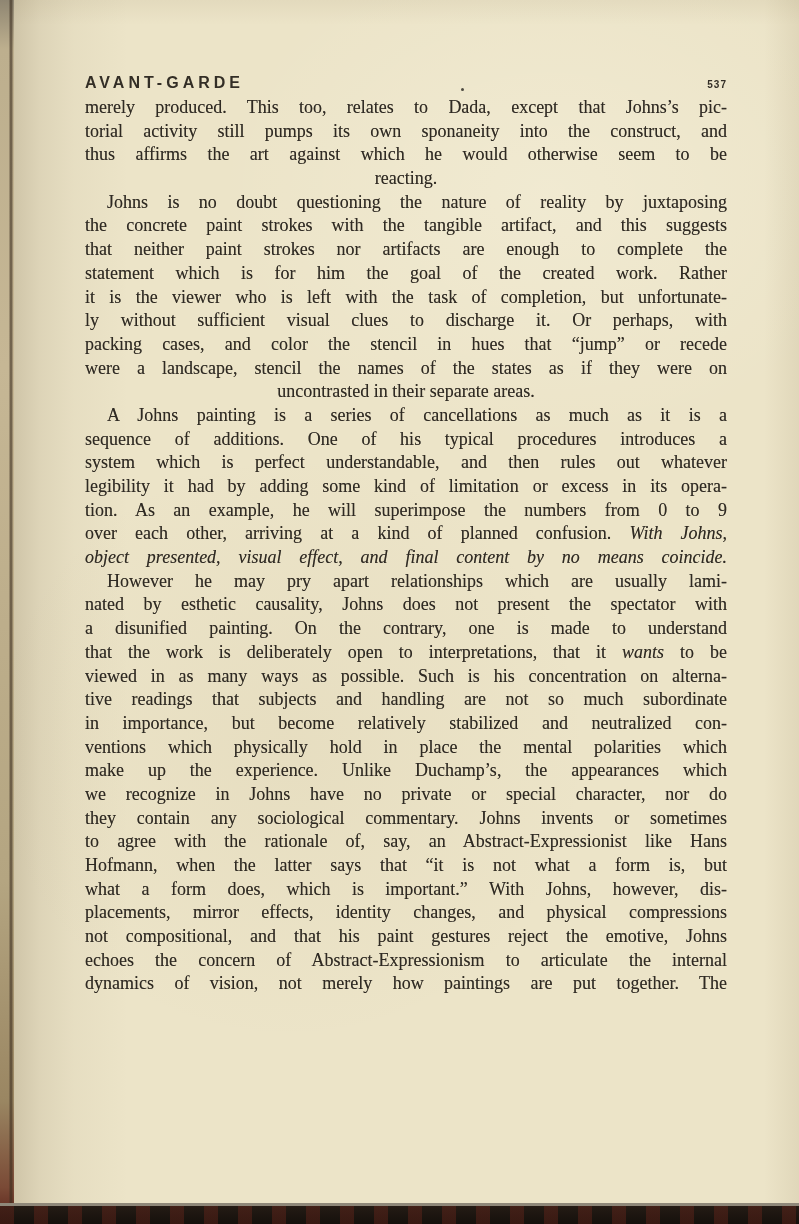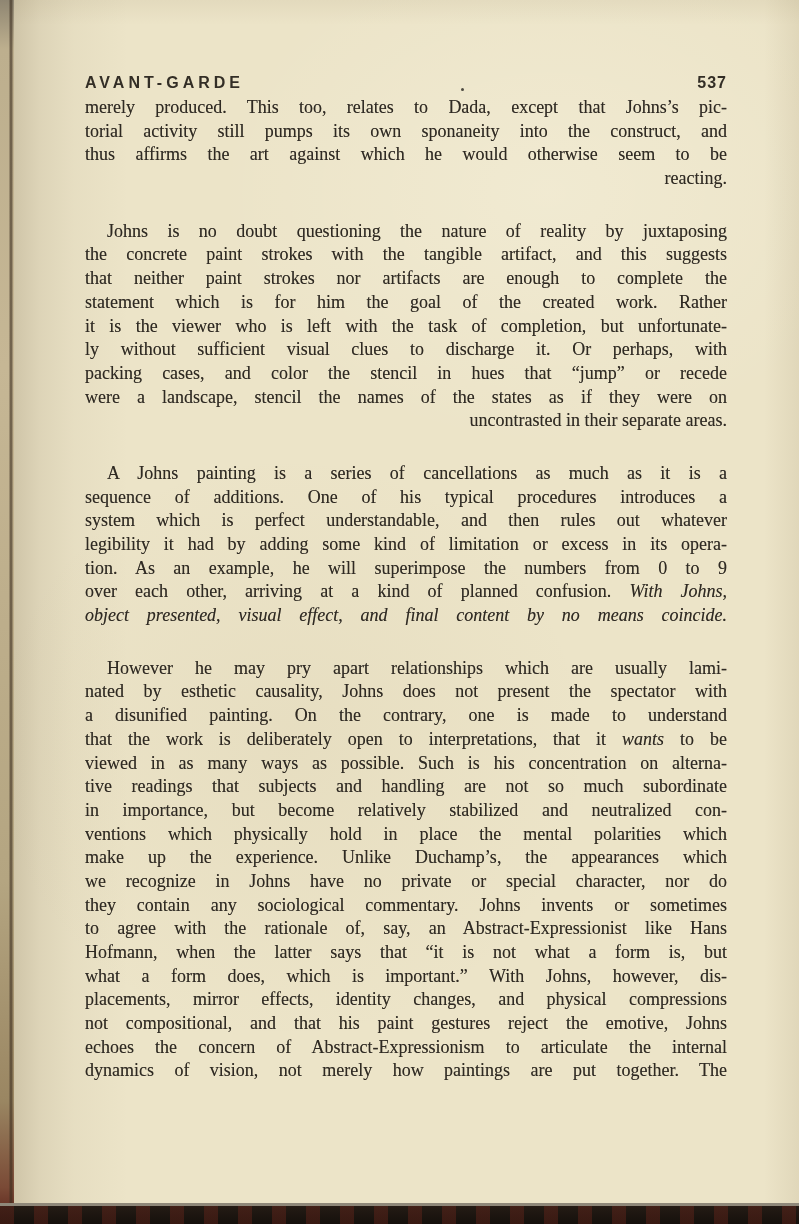--- a/index.html
+++ b/index.html
@@ -62,21 +62,21 @@
     align-items: baseline;
     font-family: "Liberation Sans", sans-serif;
     font-weight: bold;
     color: #332e26;
   }
   .running-title {
     font-size: 16px;
     letter-spacing: 4px;
   }
   .page-number {
-    font-size: 16px;
+    font-size: 10px;
     letter-spacing: 1px;
   }
   .ink-speck {
     position: absolute;
     left: 447px;
     top: 88px;
     width: 3px;
     height: 3px;
     border-radius: 50%;
     background: #4e4a41;
@@ -87,29 +87,28 @@
     top: 96px;
     width: 642px;
     font-size: 18px;
     color: #2f2a23;
     text-shadow: 0 0 0.4px rgba(47,42,35,0.45);
   }
   .line {
     height: 23.7px;
     line-height: 23.7px;
     white-space: normal;
-    text-align: right;
+    text-align: center;
   }
   .line.just {
     text-align: justify;
     text-align-last: justify;
   }
   .line.indent {
     text-indent: 22px;
-    margin-top: 29px;
   }
   .line i {
   }
 </style>
 </head>
 <body>
 
 <div class="scan">
   <div class="book-edge"></div>
 

